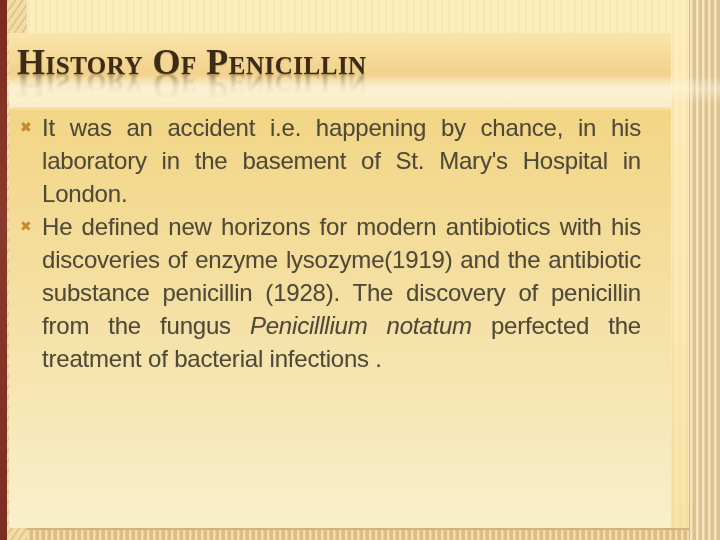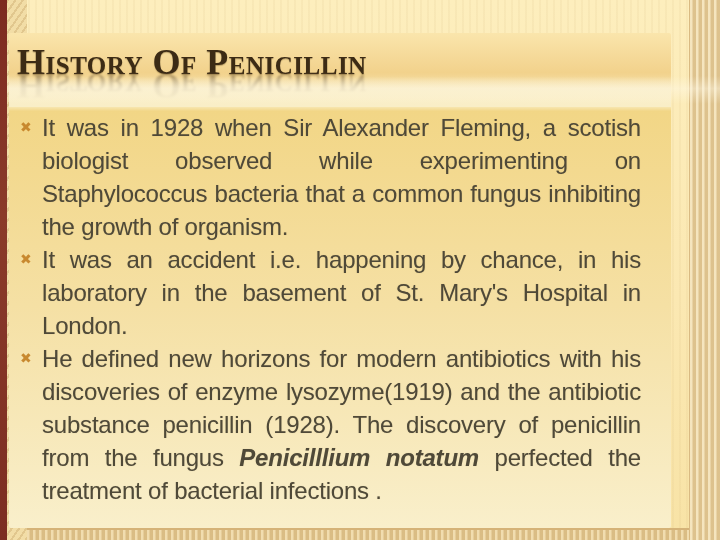--- a/index.html
+++ b/index.html
@@ -103,21 +103,21 @@
     letter-spacing:-0.2px;
     color:#4f4938;
     text-shadow:0 0 1px rgba(120,110,80,0.25);
   }
   .bullet-marker{
     position:absolute;left:11px;top:9px;
     font-size:14px;line-height:14px;
     color:#c8892f;
     text-shadow:none;
   }
-  .italic-bold{font-style:italic;font-weight:bold;}
+  .italic-bold{font-style:italic;font-weight:normal;}
 </style>
 </head>
 <body>
 
 <div class="page">
 
   <div class="accent-strip"></div>
   <div class="left-margin"></div>
   <div class="right-margin"></div>
   <div class="bottom-strip"></div>
@@ -127,21 +127,20 @@
     <div class="title-wrap">
       <h1 class="slide-title">History Of Penicillin</h1>
       <div class="title-reflection">History Of Penicillin</div>
       <div class="reflection-fade"></div>
     </div>
 
     <ul class="bullets">
 
       <li class="bullet-item">
         <span class="bullet-marker">✖</span>
-        <span>It was in 1928 when Sir Alexander Fleming, a scotish biologist observed while experimenting on Staphylococcus bacteria that a common fungus inhibiting the growth of organism.</span>
       </li>
 
       <li class="bullet-item">
         <span class="bullet-marker">✖</span>
         <span>It was an accident i.e. happening by chance, in his laboratory in the basement of St. Mary's Hospital in London.</span>
       </li>
 
       <li class="bullet-item">
         <span class="bullet-marker">✖</span>
         <span>He defined new horizons for modern antibiotics with his discoveries of enzyme lysozyme(1919) and the antibiotic substance penicillin (1928). The discovery of penicillin from the fungus </span><span class="italic-bold">Penicilllium notatum</span><span> perfected the treatment of bacterial infections .</span>

